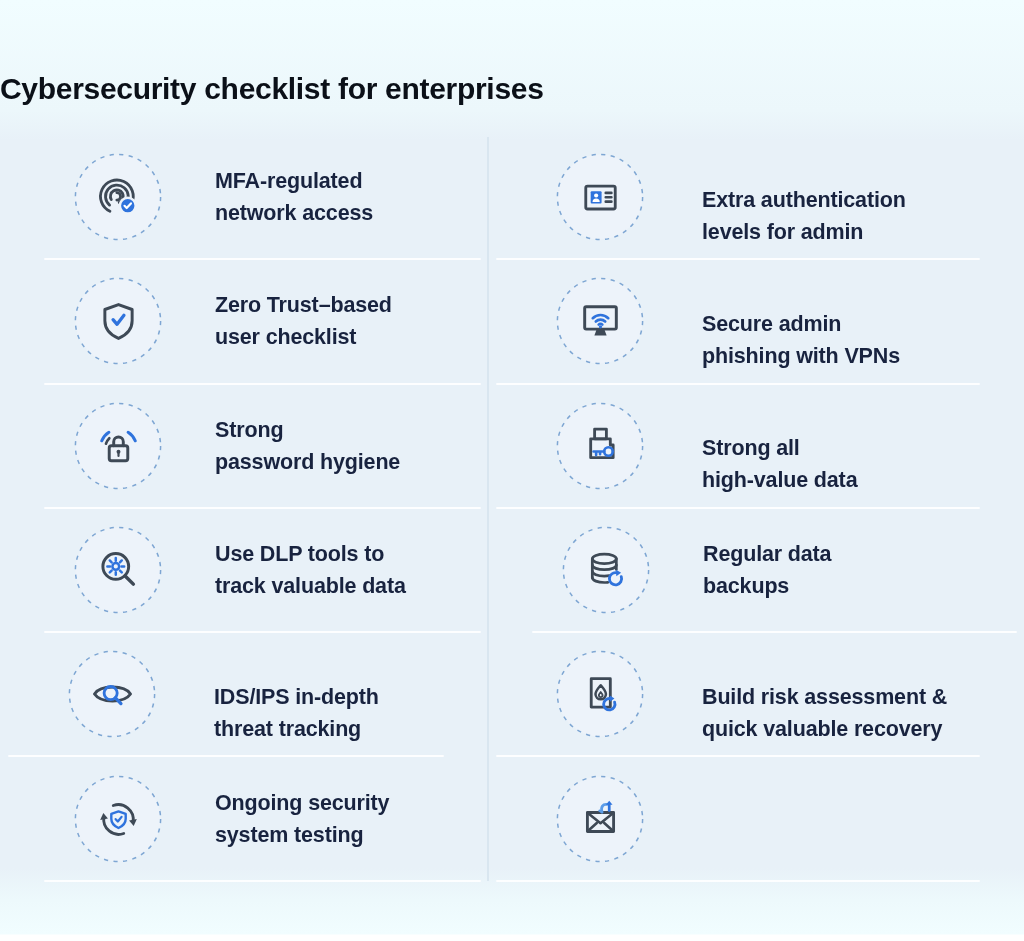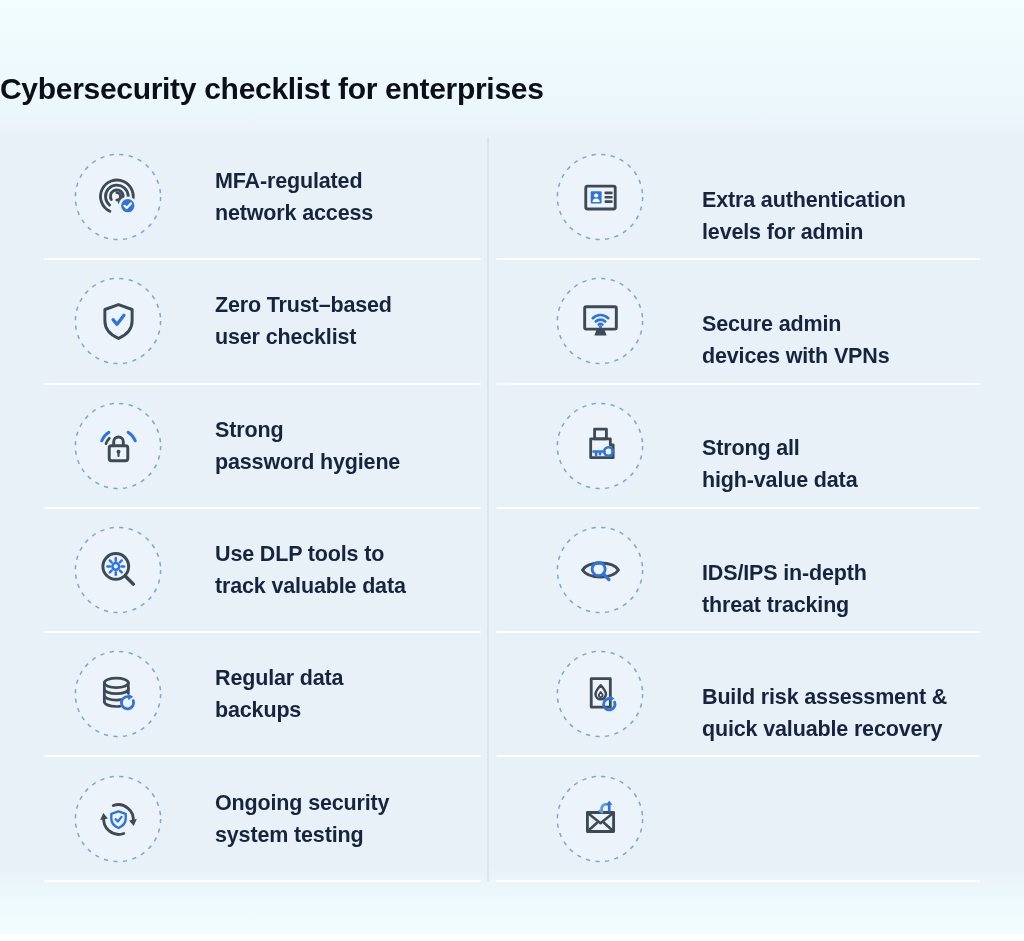--- a/index.html
+++ b/index.html
@@ -109,21 +109,21 @@
           <path d="M16.4 34.9 l2-5.5 h7.2 l2 5.5 z" fill="#3e4956" stroke="none"></path>
           <path d="M14.9 19 a10 10 0 0 1 14.2 0" stroke="#2f73dd" stroke-width="2.4"></path>
           <path d="M17.7 22 a6.1 6.1 0 0 1 8.6 0" stroke="#2f73dd" stroke-width="2.4"></path>
           <path d="M20.3 24.8 a2.4 2.4 0 0 1 3.4 0" stroke="#2f73dd" stroke-width="2.4"></path>
           <circle cx="22" cy="26.9" r="1.5" fill="#2f73dd" stroke="none"></circle>
         </g>
       </svg>
     </div>
     <div class="label">
       <span>Secure admin</span>
-      <span>devices with VPNs</span>
+      <span>phishing with VPNs</span>
     </div>
   </div>
 
   <div class="cell col-l">
     <div class="badge">
       <svg width="88" height="88" viewBox="0 0 88 88">
         <circle cx="44" cy="44" r="42.6" fill="#edf3fa" stroke="#7ea6d3" stroke-width="1.5" stroke-dasharray="4.2 5.4"></circle>
         <g transform="translate(20.5 20.5) scale(1.091)" stroke="#3e4956" stroke-width="2.7" fill="none" stroke-linecap="round" stroke-linejoin="round">
           <rect x="13.5" y="21.3" width="17" height="13.7" rx="2"></rect>
           <path d="M17.6 21.3 v-3.7 a4.4 4.4 0 0 1 8.8 0 v3.7"></path>
@@ -167,37 +167,20 @@
           <circle cx="19.5" cy="18.3" r="11.8"></circle>
           <path d="M28.1 27 L35.6 34.5" stroke-width="3.2"></path>
           <circle cx="19.5" cy="18.3" r="3.1" stroke="#2f73dd" stroke-width="2.3"></circle>
           <path d="M24.8 18.3h2.4 M23.3 22.1 l1.7 1.7 M19.5 23.6v2.4 M15.7 22.1 l-1.7 1.7 M14.2 18.3h-2.4 M15.7 14.5 l-1.7-1.7 M19.5 13v-2.4 M23.3 14.5 l1.7-1.7" stroke="#2f73dd" stroke-width="2.3"></path>
         </g>
       </svg>
     </div>
     <div class="label">
       <span>Use DLP tools to</span>
       <span>track valuable data</span>
-    </div>
-  </div>
-
-  <div class="cell col-r">
-    <div class="badge">
-      <svg width="88" height="88" viewBox="0 0 88 88">
-        <circle cx="44" cy="44" r="42.6" fill="#edf3fa" stroke="#7ea6d3" stroke-width="1.5" stroke-dasharray="4.2 5.4"></circle>
-        <g transform="translate(20.5 20.5) scale(1.091)" stroke="#3e4956" stroke-width="2.7" fill="none" stroke-linecap="round" stroke-linejoin="round">
-          <path d="M5.5 21.5 C11.2 13 32.8 13 38.5 21.5 C32.8 30 11.2 30 5.5 21.5 Z"></path>
-          <circle cx="20.3" cy="20.7" r="6" stroke="#2f73dd" stroke-width="2.6"></circle>
-          <path d="M24.7 25.1 l5 5.2" stroke="#2f73dd" stroke-width="3.1"></path>
-        </g>
-      </svg>
-    </div>
-    <div class="label">
-      <span>IDS/IPS in-depth</span>
-      <span>threat tracking</span>
     </div>
   </div>
 
   <div class="cell col-l">
     <div class="badge">
       <svg width="88" height="88" viewBox="0 0 88 88">
         <circle cx="44" cy="44" r="42.6" fill="#edf3fa" stroke="#7ea6d3" stroke-width="1.5" stroke-dasharray="4.2 5.4"></circle>
         <g transform="translate(20.5 20.5) scale(1.091)" stroke="#3e4956" stroke-width="2.5" fill="none" stroke-linecap="round" stroke-linejoin="round">
           <ellipse cx="20" cy="11.3" rx="11" ry="4.3"></ellipse>
           <path d="M9 11.3 V28.7"></path>
@@ -213,20 +196,37 @@
     <div class="label">
       <span>Regular data</span>
       <span>backups</span>
     </div>
   </div>
 
   <div class="cell col-r">
     <div class="badge">
       <svg width="88" height="88" viewBox="0 0 88 88">
         <circle cx="44" cy="44" r="42.6" fill="#edf3fa" stroke="#7ea6d3" stroke-width="1.5" stroke-dasharray="4.2 5.4"></circle>
+        <g transform="translate(20.5 20.5) scale(1.091)" stroke="#3e4956" stroke-width="2.7" fill="none" stroke-linecap="round" stroke-linejoin="round">
+          <path d="M5.5 21.5 C11.2 13 32.8 13 38.5 21.5 C32.8 30 11.2 30 5.5 21.5 Z"></path>
+          <circle cx="20.3" cy="20.7" r="6" stroke="#2f73dd" stroke-width="2.6"></circle>
+          <path d="M24.7 25.1 l5 5.2" stroke="#2f73dd" stroke-width="3.1"></path>
+        </g>
+      </svg>
+    </div>
+    <div class="label">
+      <span>IDS/IPS in-depth</span>
+      <span>threat tracking</span>
+    </div>
+  </div>
+
+  <div class="cell col-r">
+    <div class="badge">
+      <svg width="88" height="88" viewBox="0 0 88 88">
+        <circle cx="44" cy="44" r="42.6" fill="#edf3fa" stroke="#7ea6d3" stroke-width="1.5" stroke-dasharray="4.2 5.4"></circle>
         <g transform="translate(20.5 20.5) scale(1.091)" stroke="#3e4956" stroke-width="2.6" fill="none" stroke-linecap="round" stroke-linejoin="round">
           <rect x="13.5" y="7.5" width="17.5" height="26"></rect>
           <path d="M22.2 13.5 c2.8 3.3 4.8 5.5 4.8 8.1 a4.8 4.8 0 0 1 -9.6 0 c0-2.6 2-4.8 4.8-8.1 z" stroke-width="2.3"></path>
           <path d="M22.2 19.8 c1 1.2 1.7 2 1.7 2.9 a1.7 1.7 0 1 1 -3.4 0 c0-.9 .7-1.7 1.7-2.9 z" stroke-width="1.7"></path>
           <path d="M31.1 25.8 A5.2 5.2 0 1 0 34.9 29" stroke="#2f73dd" stroke-width="2.6"></path>
           <path d="M30.5 23 l4.3 2.7 -4.1 2.9 z" fill="#2f73dd" stroke="none"></path>
         </g>
       </svg>
     </div>
     <div class="label">

